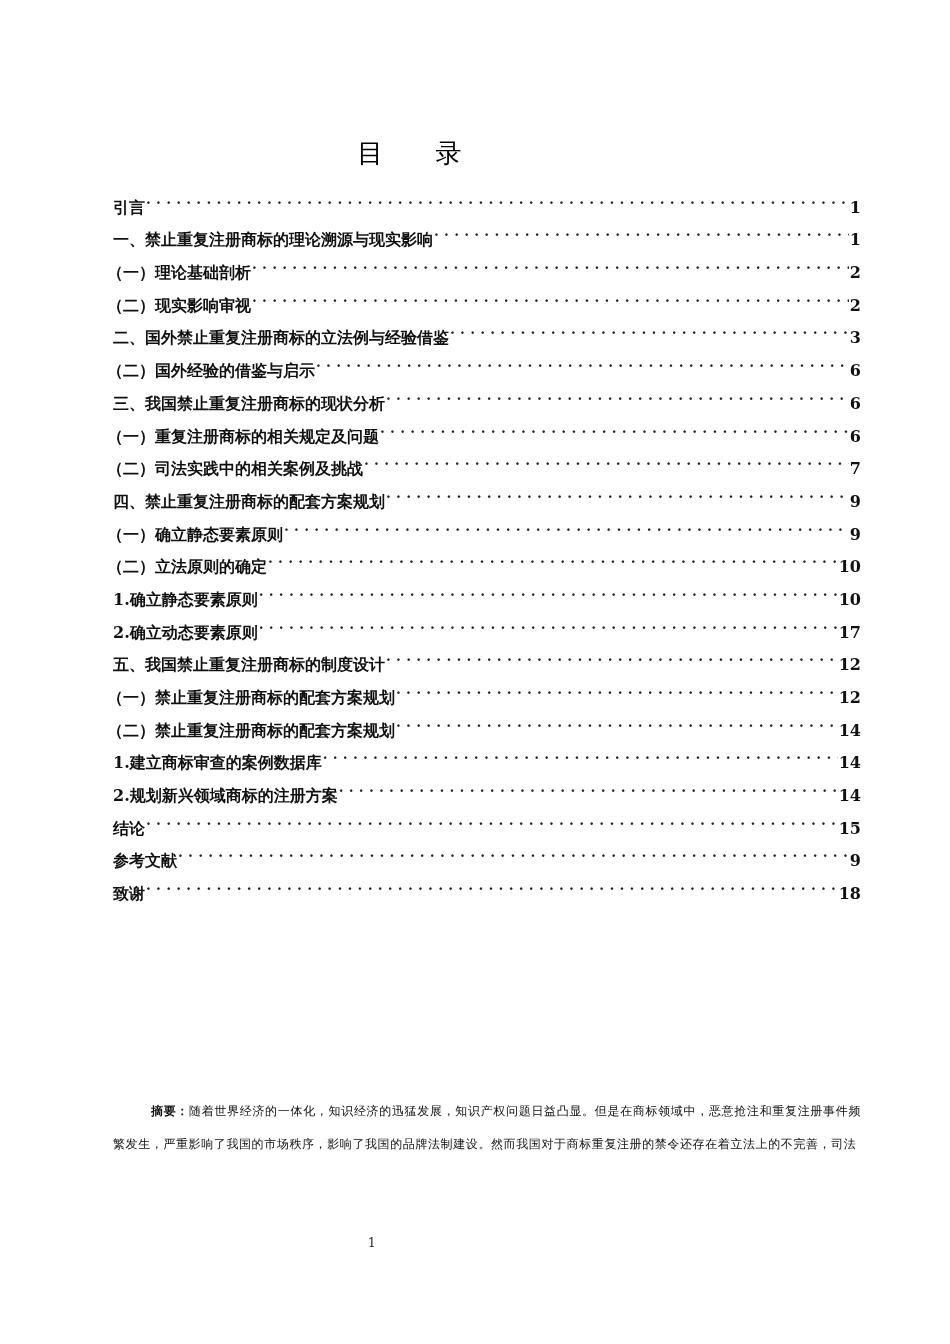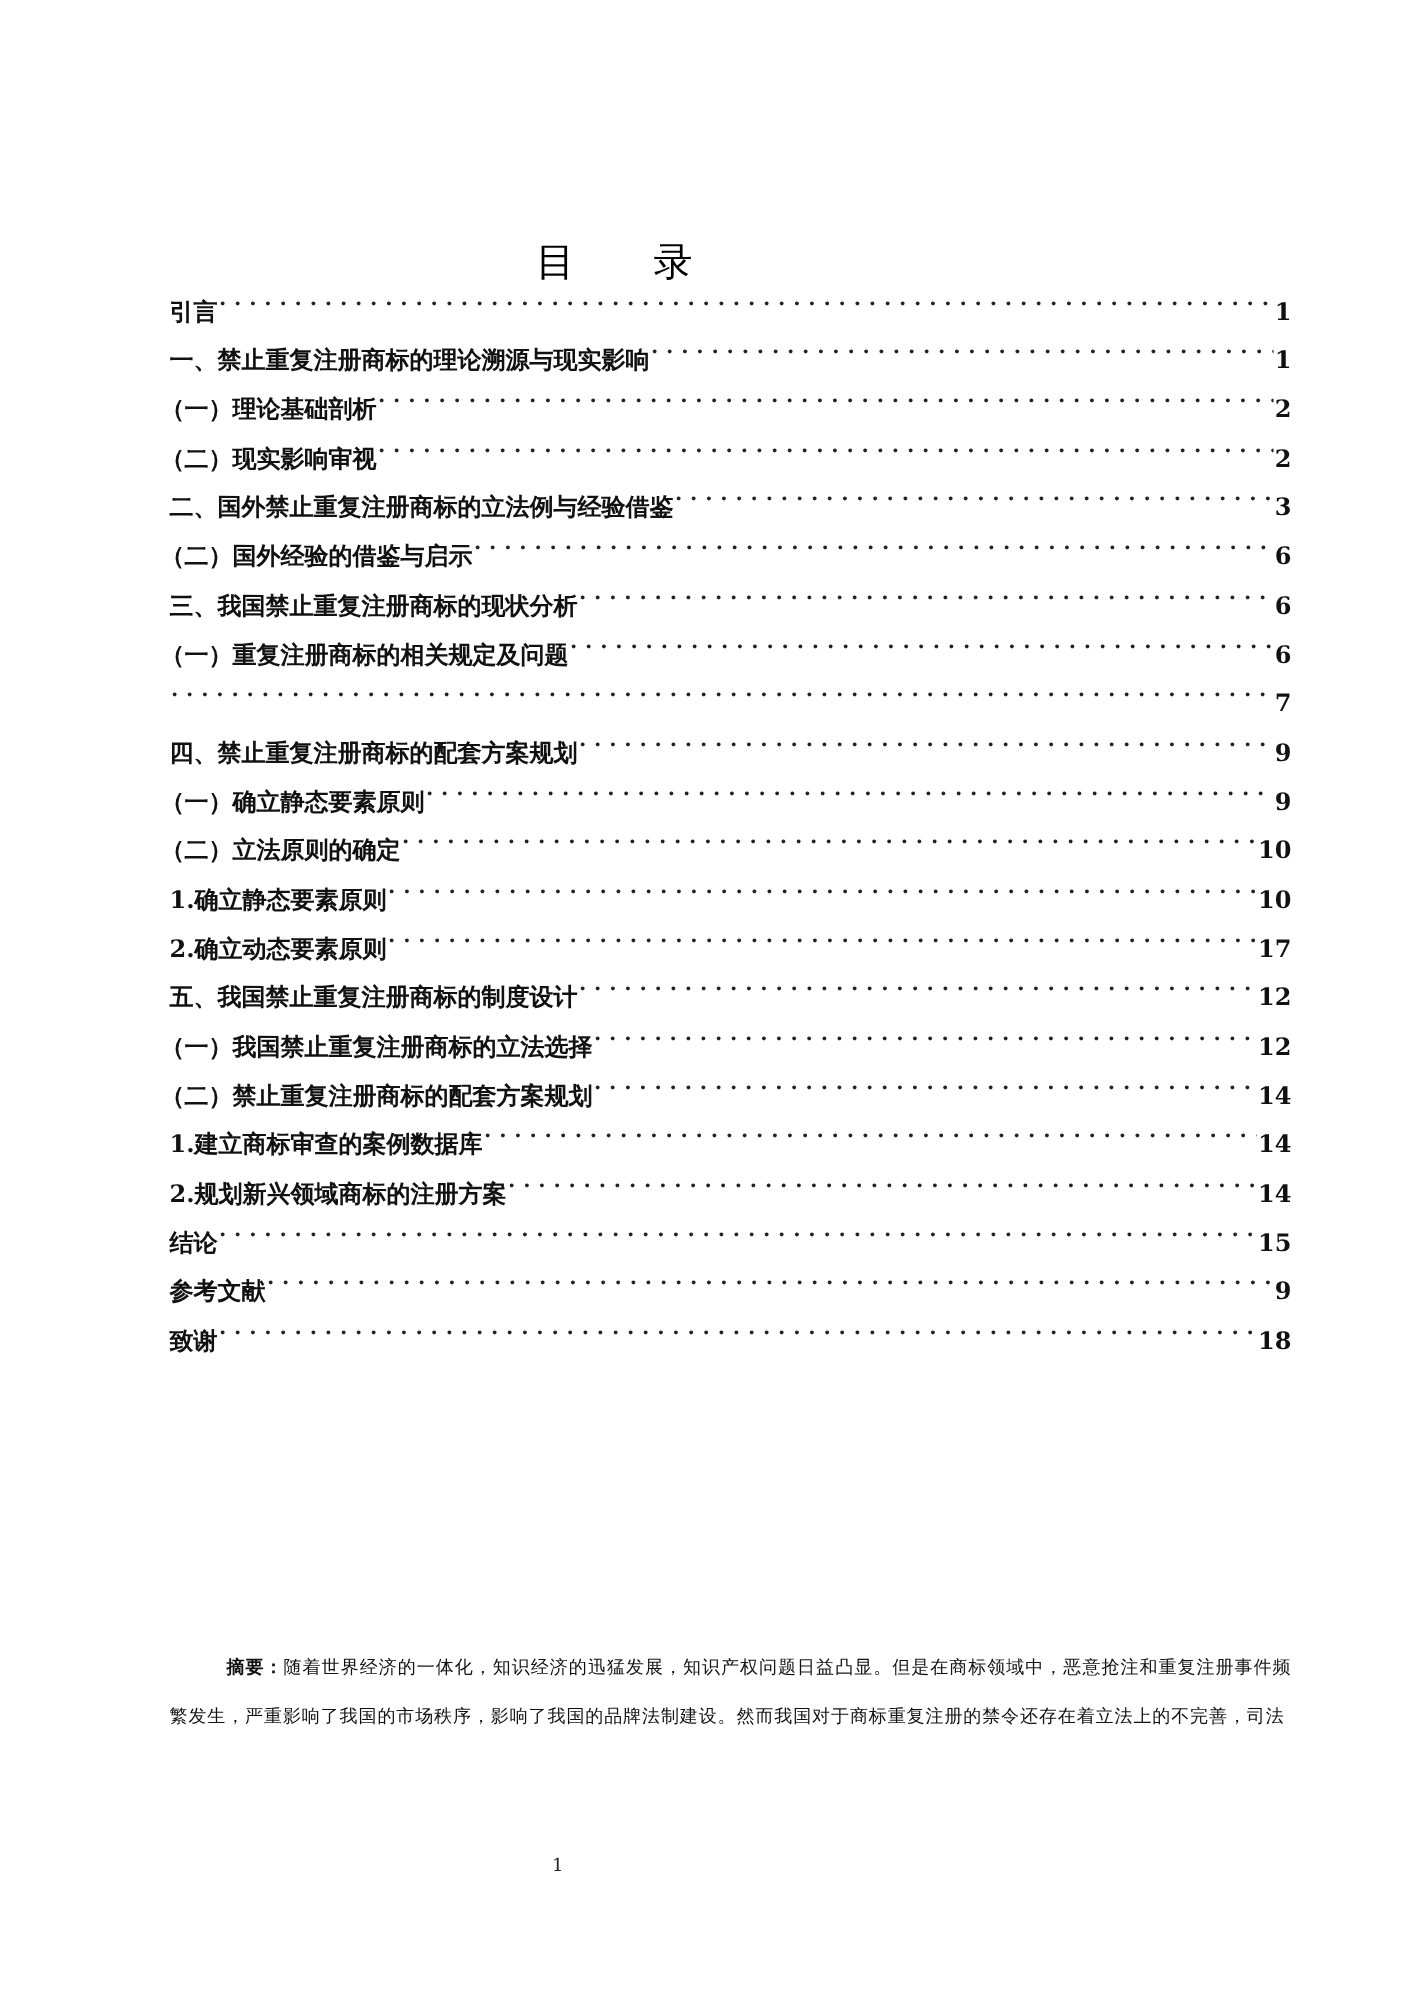--- a/index.html
+++ b/index.html
@@ -26,21 +26,20 @@
       position: absolute;
       top: 136px;
       left: 0;
       width: 819px;
       text-align: center;
       font-family: "DejaVu Sans", "Liberation Sans", sans-serif;
       font-size: 26px;
       letter-spacing: 22px;
       text-indent: 22px;
       color: #000;
-      margin-top: 21px;
     }
     .toc {
       position: absolute;
       top: 180px;
       left: 113px;
       width: 748px;
       font-weight: bold;
     }
     .toc-row {
       display: flex;
@@ -142,20 +141,21 @@
         <span class="label">三、我国禁止重复注册商标的现状分析</span>
         <span class="leader"></span>
         <span class="page-num">6</span>
       </div>
       <div class="toc-row sub">
         <span class="label">（一）重复注册商标的相关规定及问题</span>
         <span class="leader"></span>
         <span class="page-num">6</span>
       </div>
       <div class="toc-row sub">
+        <span class="label">（二）司法实践中的相关案例及挑战</span>
         <span class="leader"></span>
         <span class="page-num">7</span>
       </div>
       <div class="toc-row">
         <span class="label">四、禁止重复注册商标的配套方案规划</span>
         <span class="leader"></span>
         <span class="page-num">9</span>
       </div>
       <div class="toc-row sub">
         <span class="label">（一）确立静态要素原则</span>
@@ -176,21 +176,21 @@
         <span class="label">2.确立动态要素原则</span>
         <span class="leader"></span>
         <span class="page-num">17</span>
       </div>
       <div class="toc-row">
         <span class="label">五、我国禁止重复注册商标的制度设计</span>
         <span class="leader"></span>
         <span class="page-num">12</span>
       </div>
       <div class="toc-row sub">
-        <span class="label">（一）我国禁止重复注册商标的立法选择</span>
+        <span class="label">（一）禁止重复注册商标的配套方案规划</span>
         <span class="leader"></span>
         <span class="page-num">12</span>
       </div>
       <div class="toc-row sub">
         <span class="label">（二）禁止重复注册商标的配套方案规划</span>
         <span class="leader"></span>
         <span class="page-num">14</span>
       </div>
       <div class="toc-row">
         <span class="label">1.建立商标审查的案例数据库</span>

